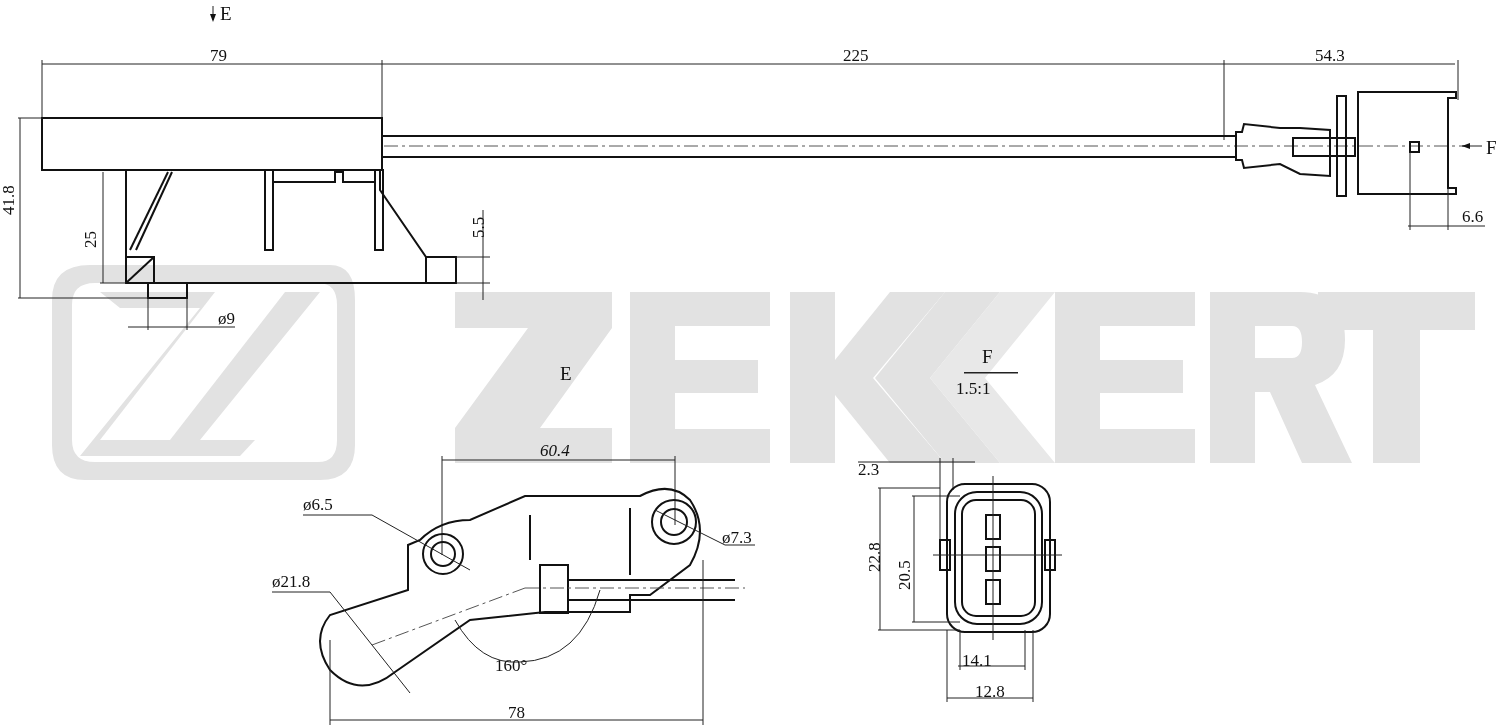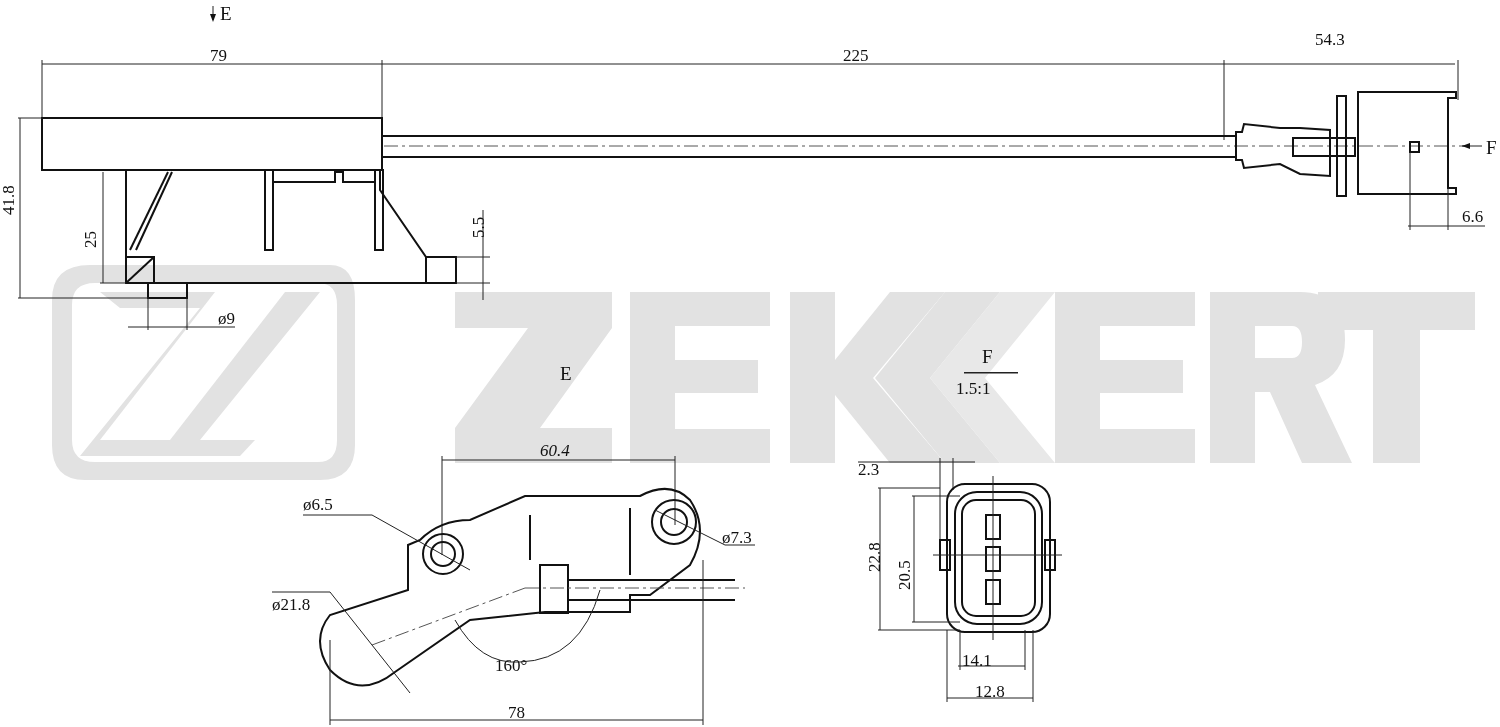--- a/index.html
+++ b/index.html
@@ -154,33 +154,33 @@
     <line class="thin" x1="958" y1="666" x2="1025" y2="666"></line>
     <line class="thin" x1="947" y1="630" x2="947" y2="702"></line>
     <line class="thin" x1="1033" y1="630" x2="1033" y2="702"></line>
     <line class="thin" x1="947" y1="698" x2="1033" y2="698"></line>
   </g>
 </svg>
 
 <span class="txt big" style="left:220px;top:4px;">E</span>
 <span class="txt" style="left:210px;top:47px;">79</span>
 <span class="txt" style="left:843px;top:47px;">225</span>
-<span class="txt" style="left:1315px;top:31px;">54.3</span>
+<span class="txt" style="left:1315px;top:47px;">54.3</span>
 <span class="txt vert" style="left:0px;top:215px;">41.8</span>
 <span class="txt vert" style="left:82px;top:248px;">25</span>
 <span class="txt vert" style="left:470px;top:238px;">5.5</span>
 <span class="txt" style="left:218px;top:310px;">ø9</span>
 <span class="txt big" style="left:1486px;top:138px;">F</span>
 <span class="txt" style="left:1462px;top:208px;">6.6</span>
 
 <span class="txt big" style="left:560px;top:364px;">E</span>
 <span class="txt" style="left:540px;top:442px;font-style:italic;">60.4</span>
 <span class="txt" style="left:303px;top:496px;">ø6.5</span>
 <span class="txt" style="left:722px;top:529px;">ø7.3</span>
-<span class="txt" style="left:272px;top:573px;margin-top:23px;">ø21.8</span>
+<span class="txt" style="left:272px;top:573px;">ø21.8</span>
 <span class="txt" style="left:495px;top:657px;">160°</span>
 <span class="txt" style="left:508px;top:704px;">78</span>
 
 <span class="txt big" style="left:982px;top:347px;">F</span>
 <div style="position:absolute;left:964px;top:372px;width:54px;border-top:1px solid #222;"></div>
 <span class="txt" style="left:956px;top:380px;">1.5:1</span>
 <span class="txt" style="left:858px;top:444px;margin-top:17px;">2.3</span>
 <span class="txt vert" style="left:866px;top:572px;">22.8</span>
 <span class="txt vert" style="left:896px;top:590px;">20.5</span>
 <span class="txt" style="left:962px;top:652px;">14.1</span>

